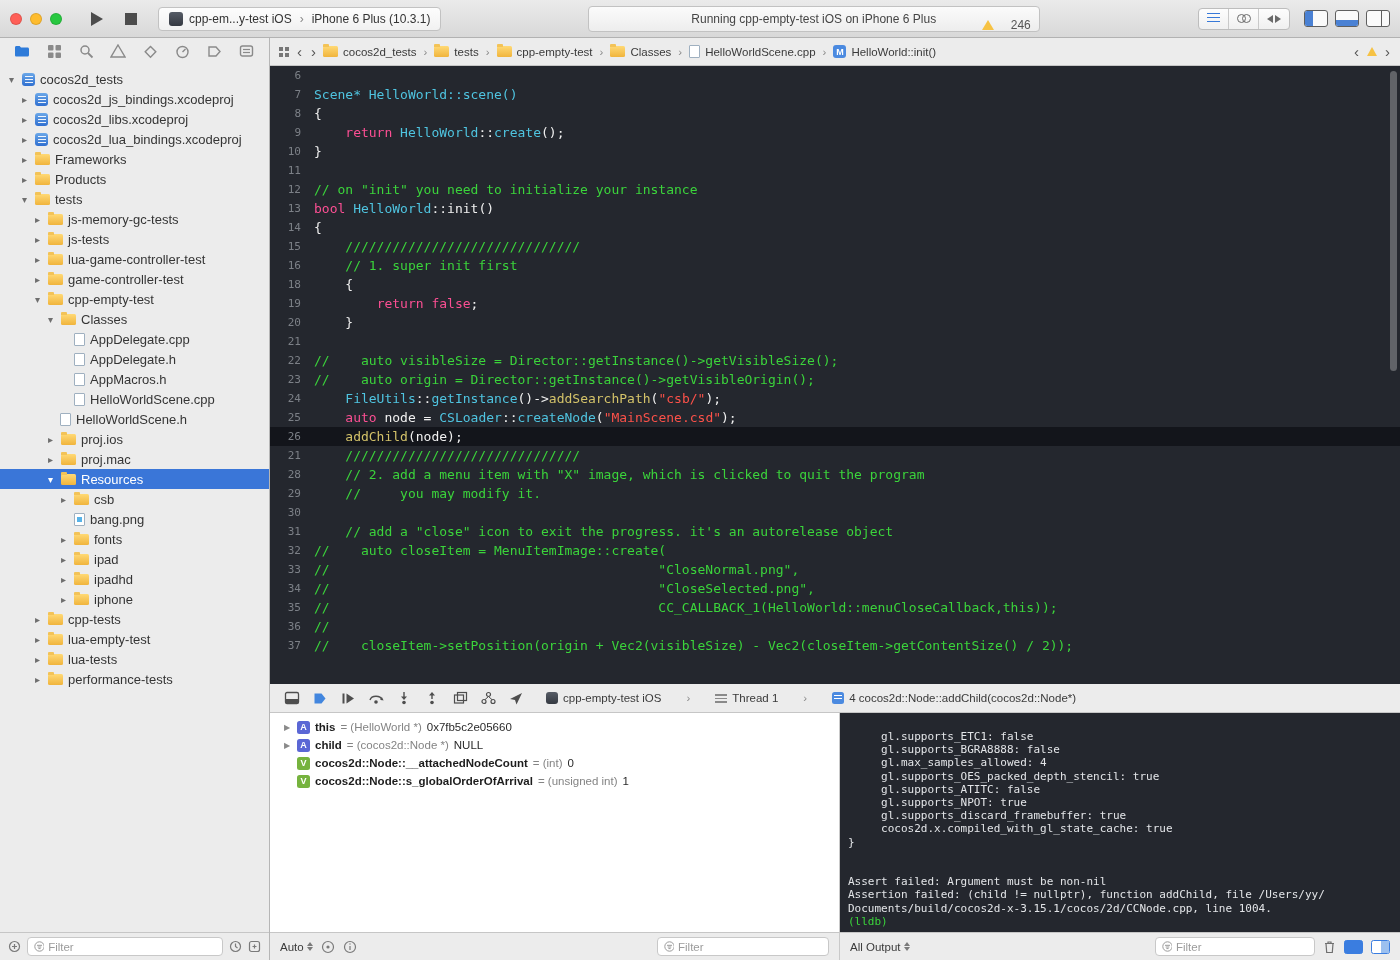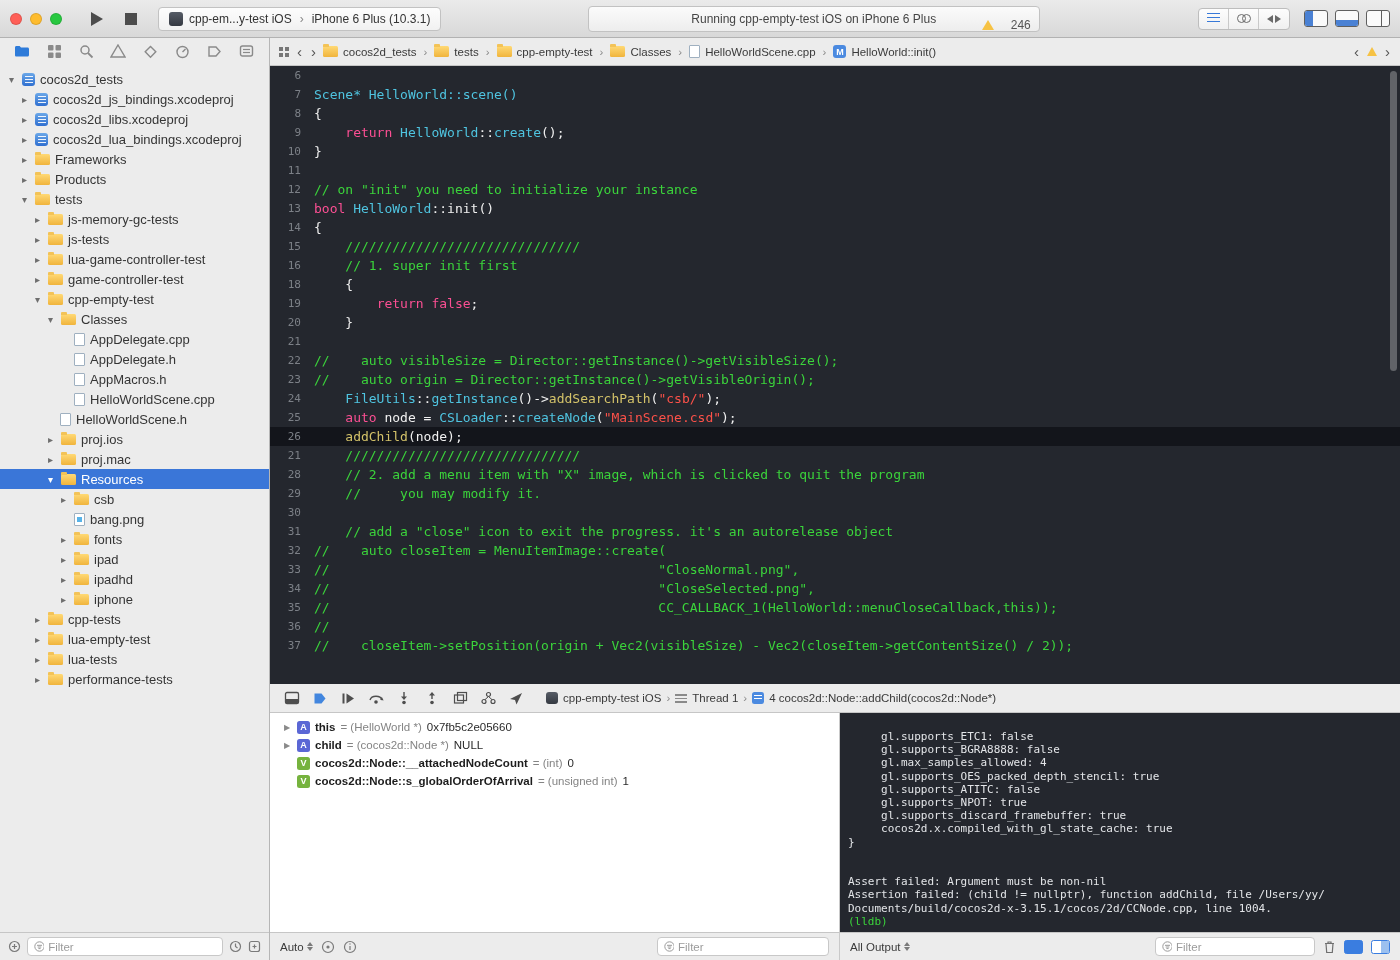--- a/index.html
+++ b/index.html
@@ -81,21 +81,21 @@
   .tok-t{color:var(--c-type,#4fc4e0);}
   .tok-c{color:var(--c-comment,#3bd43b);}
   .tok-s{color:var(--c-string,#fc5149);}
   .tok-f{color:var(--c-function,#d3c269);}
   .tok-p{color:var(--c-plain,#f0f0f0);}
   .v-scrollbar{position:absolute;right:3px;top:5px;width:7px;height:300px;border-radius:4px;background:rgba(255,255,255,.28);}
 
   
   .debugbar{flex:0 0 29px;background:#ececec;border-bottom:1px solid #c6c6c6;display:flex;align-items:center;gap:4px;padding:0 10px;font-size:11.5px;color:#3a3a3a;white-space:nowrap;}
   .dbg-btn{width:24px;height:20px;display:flex;align-items:center;justify-content:center;}
-  .dbg-crumbs{display:flex;align-items:center;gap:3px;margin-left:14px;}
+  .dbg-crumbs{display:flex;align-items:center;gap:23px;margin-left:14px;}
   .thread-icon{width:12px;height:9px;background:repeating-linear-gradient(#8a8a8a 0 1.5px,transparent 1.5px 3.5px);display:inline-block;}
   .frame-icon{width:12px;height:12px;border-radius:2.5px;background:#4b8ae0;position:relative;display:inline-block;}
   .frame-icon::before{content:"";position:absolute;left:2px;right:2px;top:2.5px;height:1.5px;background:#fff;box-shadow:0 3px 0 #fff;}
 
   
   .debug-area{flex:1;display:flex;min-height:0;}
   .variables{flex:0 0 570px;background:#fff;border-right:1px solid #c9c9c9;overflow:hidden;padding:5px 0;font-size:11.5px;color:#222;}
   .var-row{height:18px;display:flex;align-items:center;gap:5px;padding-left:12px;white-space:nowrap;}
   .var-disc{width:10px;flex:0 0 10px;text-align:center;font-size:8px;color:#8a8a8a;}
   .var-badge{width:13px;height:13px;border-radius:2.5px;color:#fff;font-size:9px;font-weight:bold;display:inline-flex;align-items:center;justify-content:center;flex:0 0 auto;}

